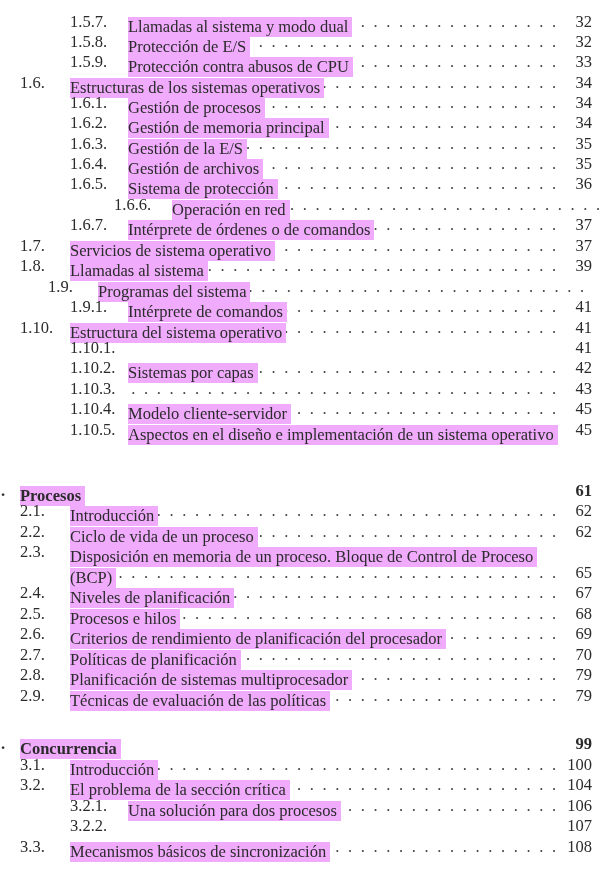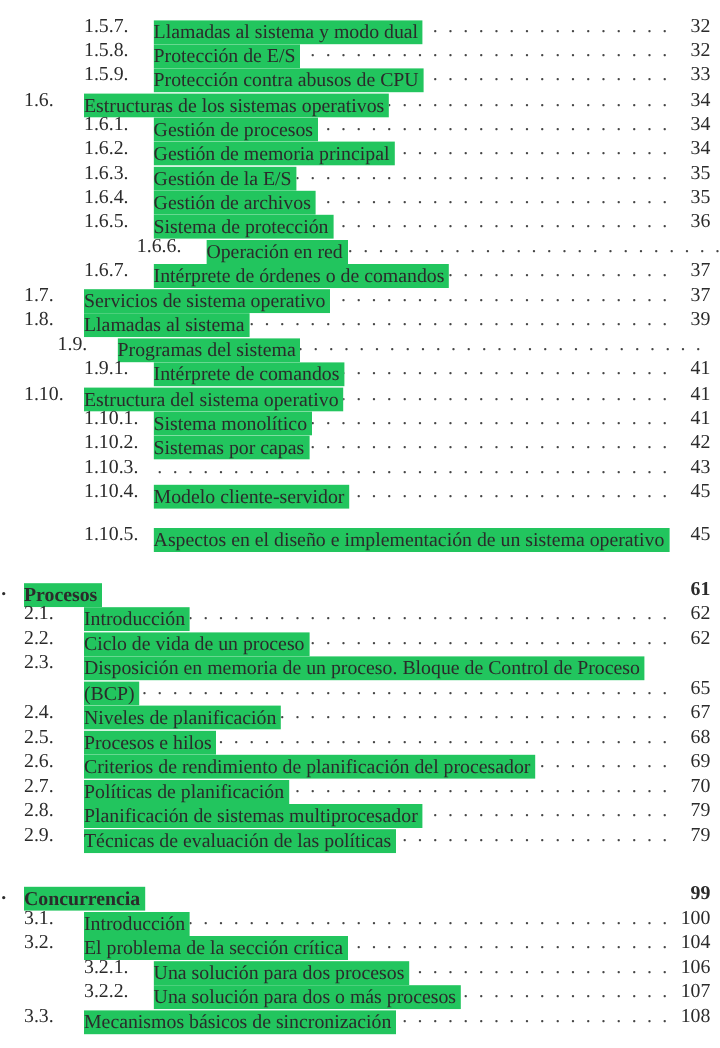--- a/index.html
+++ b/index.html
@@ -13,21 +13,21 @@
   .toc { position: absolute; left: 0; top: 0; width: 492px; height: 873px; }
   .row {
     position: absolute; left: 0; width: 600px; height: 20px;
     font-size: 16.5px; line-height: 20px;
   }
   .num { position: absolute; top: 0; white-space: nowrap; }
   .title-wrap {
     position: absolute; top: 0; right: 44px;
     display: flex; align-items: baseline; overflow: hidden; white-space: nowrap;
   }
-  .title { flex: 0 0 auto; background: #22c55e; padding-right: 4px; }
+  .title { flex: 0 0 auto; background: #f0abfc; padding-right: 4px; }
   .leader {
     flex: 1 1 auto; overflow: hidden; white-space: nowrap;
     letter-spacing: 0; color: #444; text-align: right;
   }
   .leader::before {
     content: ". . . . . . . . . . . . . . . . . . . . . . . . . . . . . . . . . . . . . . . . . . . . . . . . . . . . . . . . . . . . . . . . . . . . . . . . . . . . . .";
     word-spacing: 4.5px; float: right;
   }
   .page { position: absolute; right: 8px; top: 0; text-align: right; }
   
@@ -169,24 +169,20 @@
     <div class="row l1" style="top: 318px;">
       <span class="num">1.10.</span>
       <div class="title-wrap">
         <span class="title">Estructura del sistema operativo</span>
         <span class="leader"></span>
       </div>
       <span class="page">41</span>
     </div>
     <div class="row l2" style="top: 338px;">
       <span class="num">1.10.1.</span>
-      <div class="title-wrap">
-        <span class="title">Sistema monolítico</span>
-        <span class="leader"></span>
-      </div>
       <span class="page">41</span>
     </div>
     <div class="row l2" style="top: 358px;">
       <span class="num">1.10.2.</span>
       <div class="title-wrap">
         <span class="title">Sistemas por capas</span>
         <span class="leader"></span>
       </div>
       <span class="page">42</span>
     </div>
@@ -198,21 +194,21 @@
       <span class="page">43</span>
     </div>
     <div class="row l2" style="top: 399px;">
       <span class="num">1.10.4.</span>
       <div class="title-wrap">
         <span class="title">Modelo cliente-servidor</span>
         <span class="leader"></span>
       </div>
       <span class="page">45</span>
     </div>
-    <div class="row l2 nolead" style="top: 420px; margin-top: 15px;">
+    <div class="row l2 nolead" style="top: 420px;">
       <span class="num">1.10.5.</span>
       <div class="title-wrap">
         <span class="title">Aspectos en el diseño e implementación de un sistema operativo</span>
         <span class="leader"></span>
       </div>
       <span class="page">45</span>
     </div>
     <div class="row chap" style="top: 481px;">
       <span class="num">.</span>
       <div class="title-wrap">
@@ -328,24 +324,20 @@
     <div class="row l2" style="top: 796px;">
       <span class="num">3.2.1.</span>
       <div class="title-wrap">
         <span class="title">Una solución para dos procesos</span>
         <span class="leader"></span>
       </div>
       <span class="page">106</span>
     </div>
     <div class="row l2" style="top: 816px;">
       <span class="num">3.2.2.</span>
-      <div class="title-wrap">
-        <span class="title">Una solución para dos o más procesos</span>
-        <span class="leader"></span>
-      </div>
       <span class="page">107</span>
     </div>
     <div class="row l1" style="top: 837px;">
       <span class="num">3.3.</span>
       <div class="title-wrap">
         <span class="title">Mecanismos básicos de sincronización</span>
         <span class="leader"></span>
       </div>
       <span class="page">108</span>
     </div>

